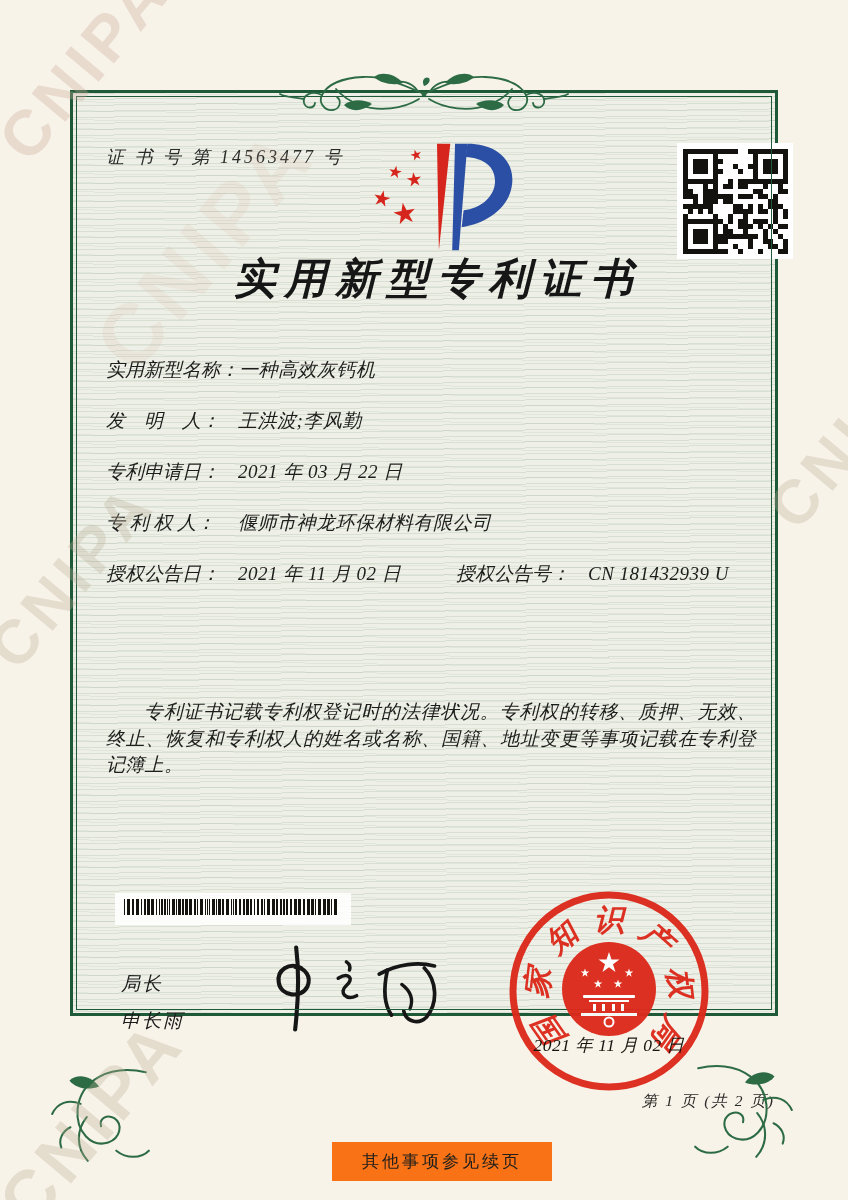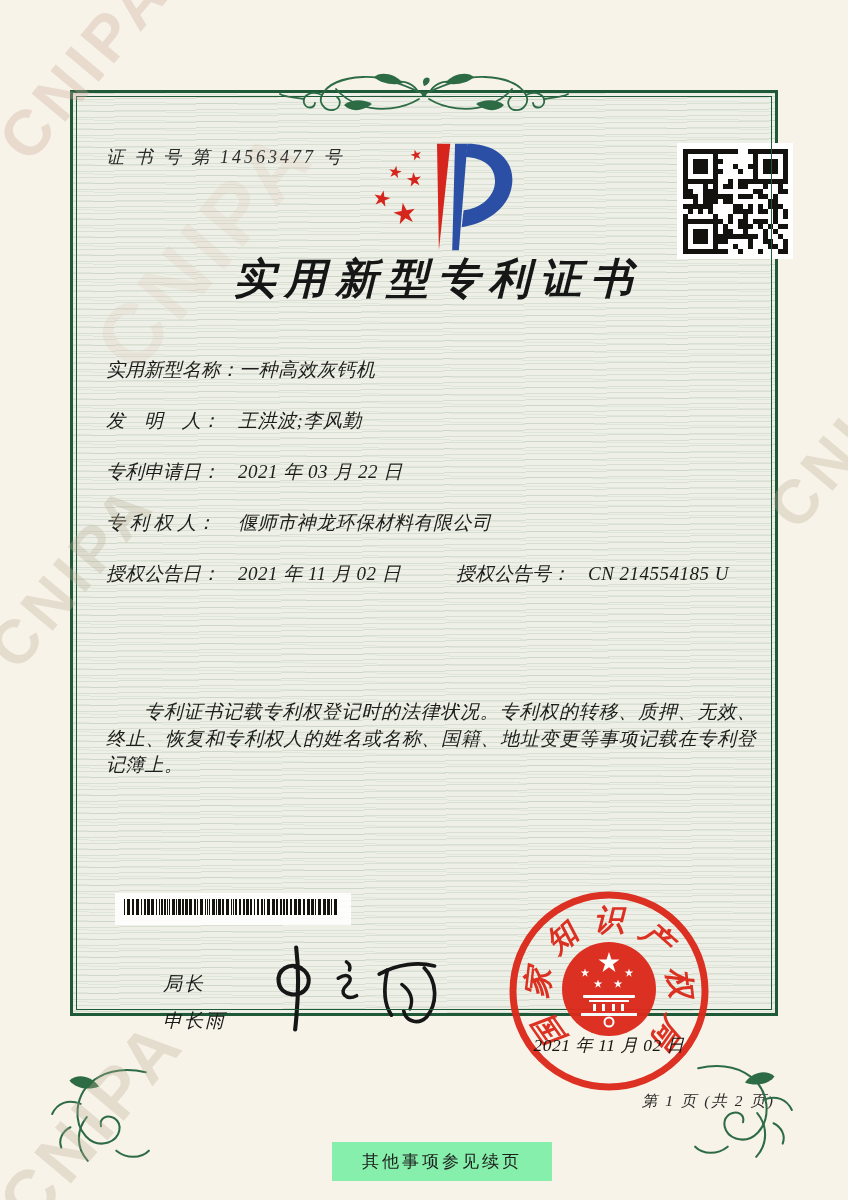--- a/index.html
+++ b/index.html
@@ -69,38 +69,38 @@
 
   
   .barcode {
     position:absolute; left:42px; top:800px; padding:6px 9px;
     background:rgba(255,255,255,.88);
   }
 
   
   .signer {
     position:absolute; left:48px; top:872px; font-size:19px; line-height:37px;
-    font-family:"Liberation Sans","DejaVu Sans",sans-serif; color:#1b1b1b; letter-spacing:2px;margin-left:42px;
+    font-family:"Liberation Sans","DejaVu Sans",sans-serif; color:#1b1b1b; letter-spacing:2px;
   }
   .signature { position:absolute; left:175px; top:845px; width:205px; height:100px; }
 
   
   .seal { position:absolute; left:431px; top:793px; width:210px; height:210px; z-index:2; opacity:.96; }
   .seal-date {
     position:absolute; left:436px; top:940px; width:200px; text-align:center;
     font-size:17.5px; letter-spacing:.5px; color:#17150f; z-index:4; white-space:nowrap;
   }
 
   
   .page-info {
     position:absolute; left:0; top:998px; width:100%; text-align:right;
     font-size:15.5px; letter-spacing:2px; color:#2a2a28;
   }
   .cont-box {
-    position:absolute; left:332px; top:1142px; background:#86efac; padding:8px 30px;
+    position:absolute; left:332px; top:1142px; background:#f97316; padding:8px 30px;
     font-size:17px; letter-spacing:3px; color:#1d1d1b; z-index:2;
   }
 
   
   .orn { position:absolute; z-index:2; pointer-events:none; }
   .orn-top { left:279px; top:68px; width:290px; height:52px; }
   .orn-bl { left:44px; top:1056px; width:112px; height:112px; }
   .orn-br { left:688px; top:1052px; width:112px; height:112px; transform:scaleX(-1); }
 </style>
 </head>
@@ -293,21 +293,21 @@
         <span class="flabel">专 利 权 人：</span>
         <span class="fvalue">偃师市神龙环保材料有限公司</span>
       </div>
       <div class="frow">
         <span class="pair1">
           <span class="flabel">授权公告日：</span>
           <span class="fvalue">2021 年 11 月 02 日</span>
         </span>
         <span class="pair2">
           <span class="flabel">授权公告号：</span>
-          <span class="fvalue">CN 214554185 U</span>
+          <span class="fvalue">CN 181432939 U</span>
         </span>
       </div>
     </div>
 
     <div class="body-text">
       <p>专利证书记载专利权登记时的法律状况。专利权的转移、质押、无效、终止、恢复和专利权人的姓名或名称、国籍、地址变更等事项记载在专利登记簿上。</p>
     </div>
 
     <div class="barcode">
       <svg width="218" height="16" viewBox="0 0 218 16">

